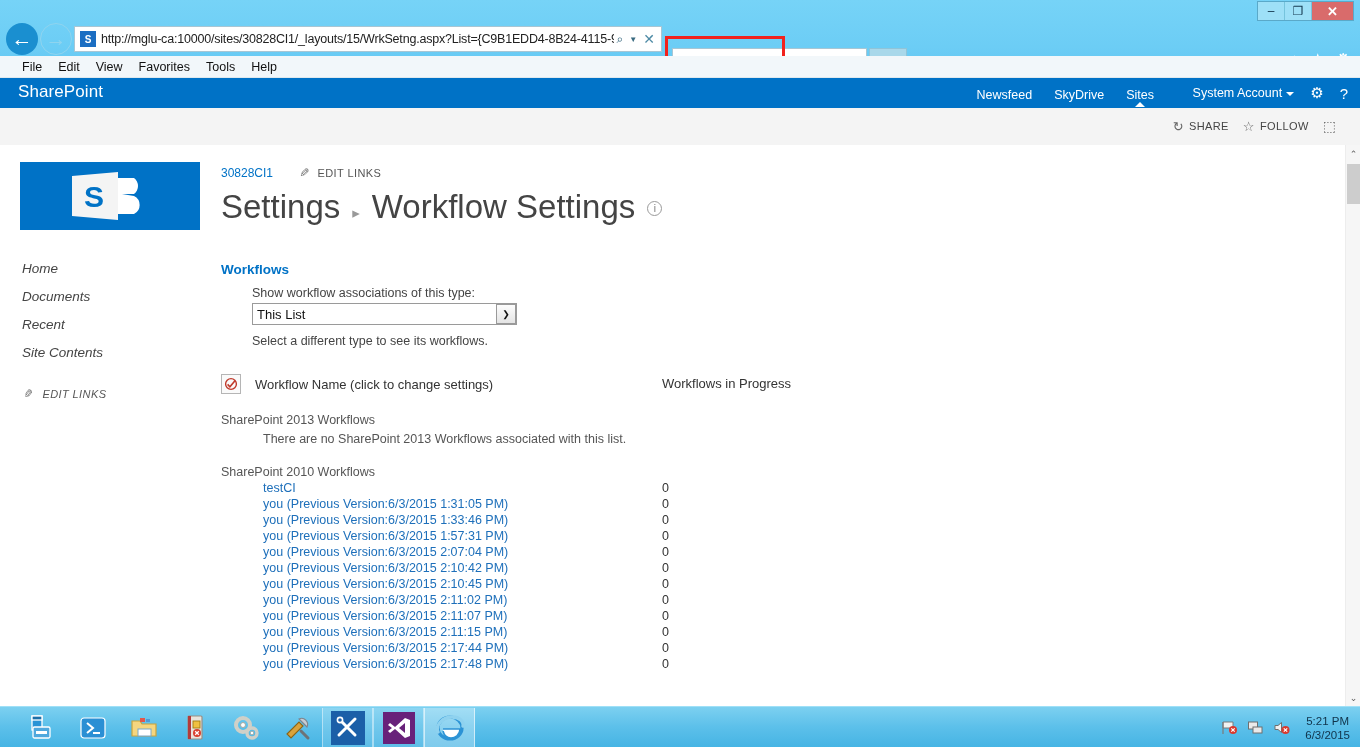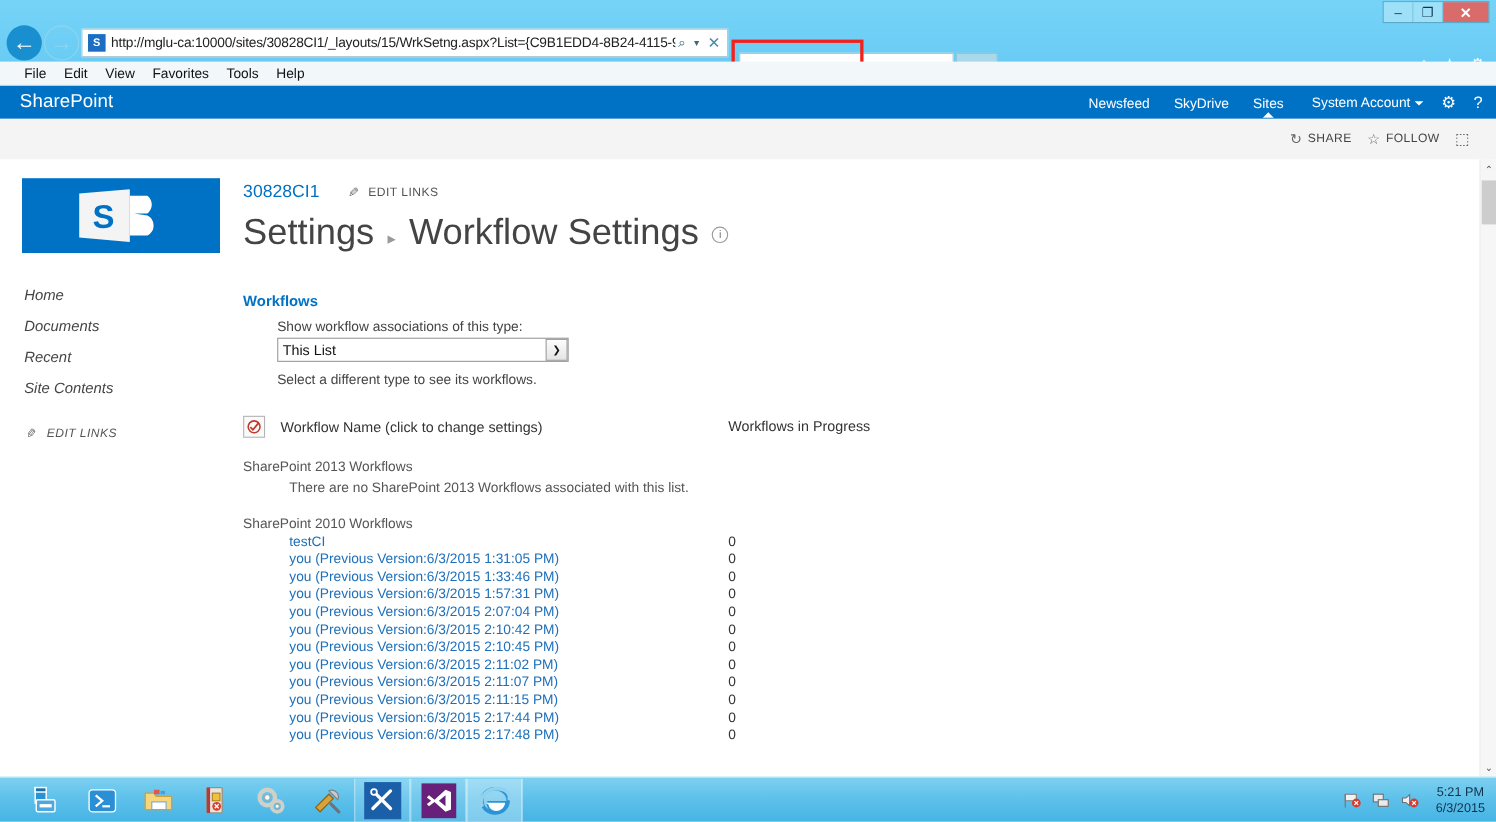--- a/index.html
+++ b/index.html
@@ -107,21 +107,21 @@
   
   #suite-bar {
     position: absolute; left: 0; top: 78px; width: 1360px; height: 30px;
     background: #0072c6;
   }
   #sp-logo {
     position: absolute; left: 18px; top: 4px;
     color: #ffffff; font-size: 17px; letter-spacing: 0.1px;
   }
   #suite-links {
-    position: absolute; right: 193px; top: 7px;
+    position: absolute; right: 206px; top: 7px;
     display: flex; gap: 22px; align-items: baseline;
   }
   #suite-links a { color: #ffffff; font-size: 12.5px; text-decoration: none; }
   #sites-link-wrap { position: relative; }
   #sites-caret {
     position: absolute; left: 50%; margin-left: -5px; top: 17px;
     width: 0; height: 0; border-left: 5px solid transparent;
     border-right: 5px solid transparent; border-bottom: 5px solid #ffffff;
   }
   #suite-right {
@@ -167,21 +167,21 @@
   .nav-item.sub { padding-left: 32px; }
   #nav-edit-links {
     display: flex; align-items: center; gap: 8px; margin-top: 20px;
     font-size: 11px; color: #555; letter-spacing: 0.4px; padding-left: 4px;
   }
   .pencil-glyph { font-size: 12px; color: #666; transform: scaleX(-1); display: inline-block; }
 
   
   #main-content { position: absolute; left: 221px; top: 0; right: 0; }
   #top-breadcrumb-row { display: flex; align-items: center; gap: 26px; padding-top: 21px; }
-  #site-name-link { font-size: 16px; color: #0072c6; text-decoration: none; }
+  #site-name-link { font-size: 12px; color: #0072c6; text-decoration: none; }
   #page-edit-links { display: flex; align-items: center; gap: 8px; font-size: 11px; color: #555; letter-spacing: 0.4px; }
 
   #page-title-row { display: flex; align-items: baseline; gap: 0; margin-top: 6px; }
   .title-part { font-size: 33px; color: #444444; font-weight: normal; line-height: 42px; }
   #title-sep { font-size: 15px; color: #999; margin: 0 12px; }
   #title-info-icon {
     display: inline-flex; align-items: center; justify-content: center;
     width: 15px; height: 15px; border: 1px solid #9a9a9a; border-radius: 50%;
     font-size: 10px; color: #777; margin-left: 12px; position: relative; top: -6px;
   }

